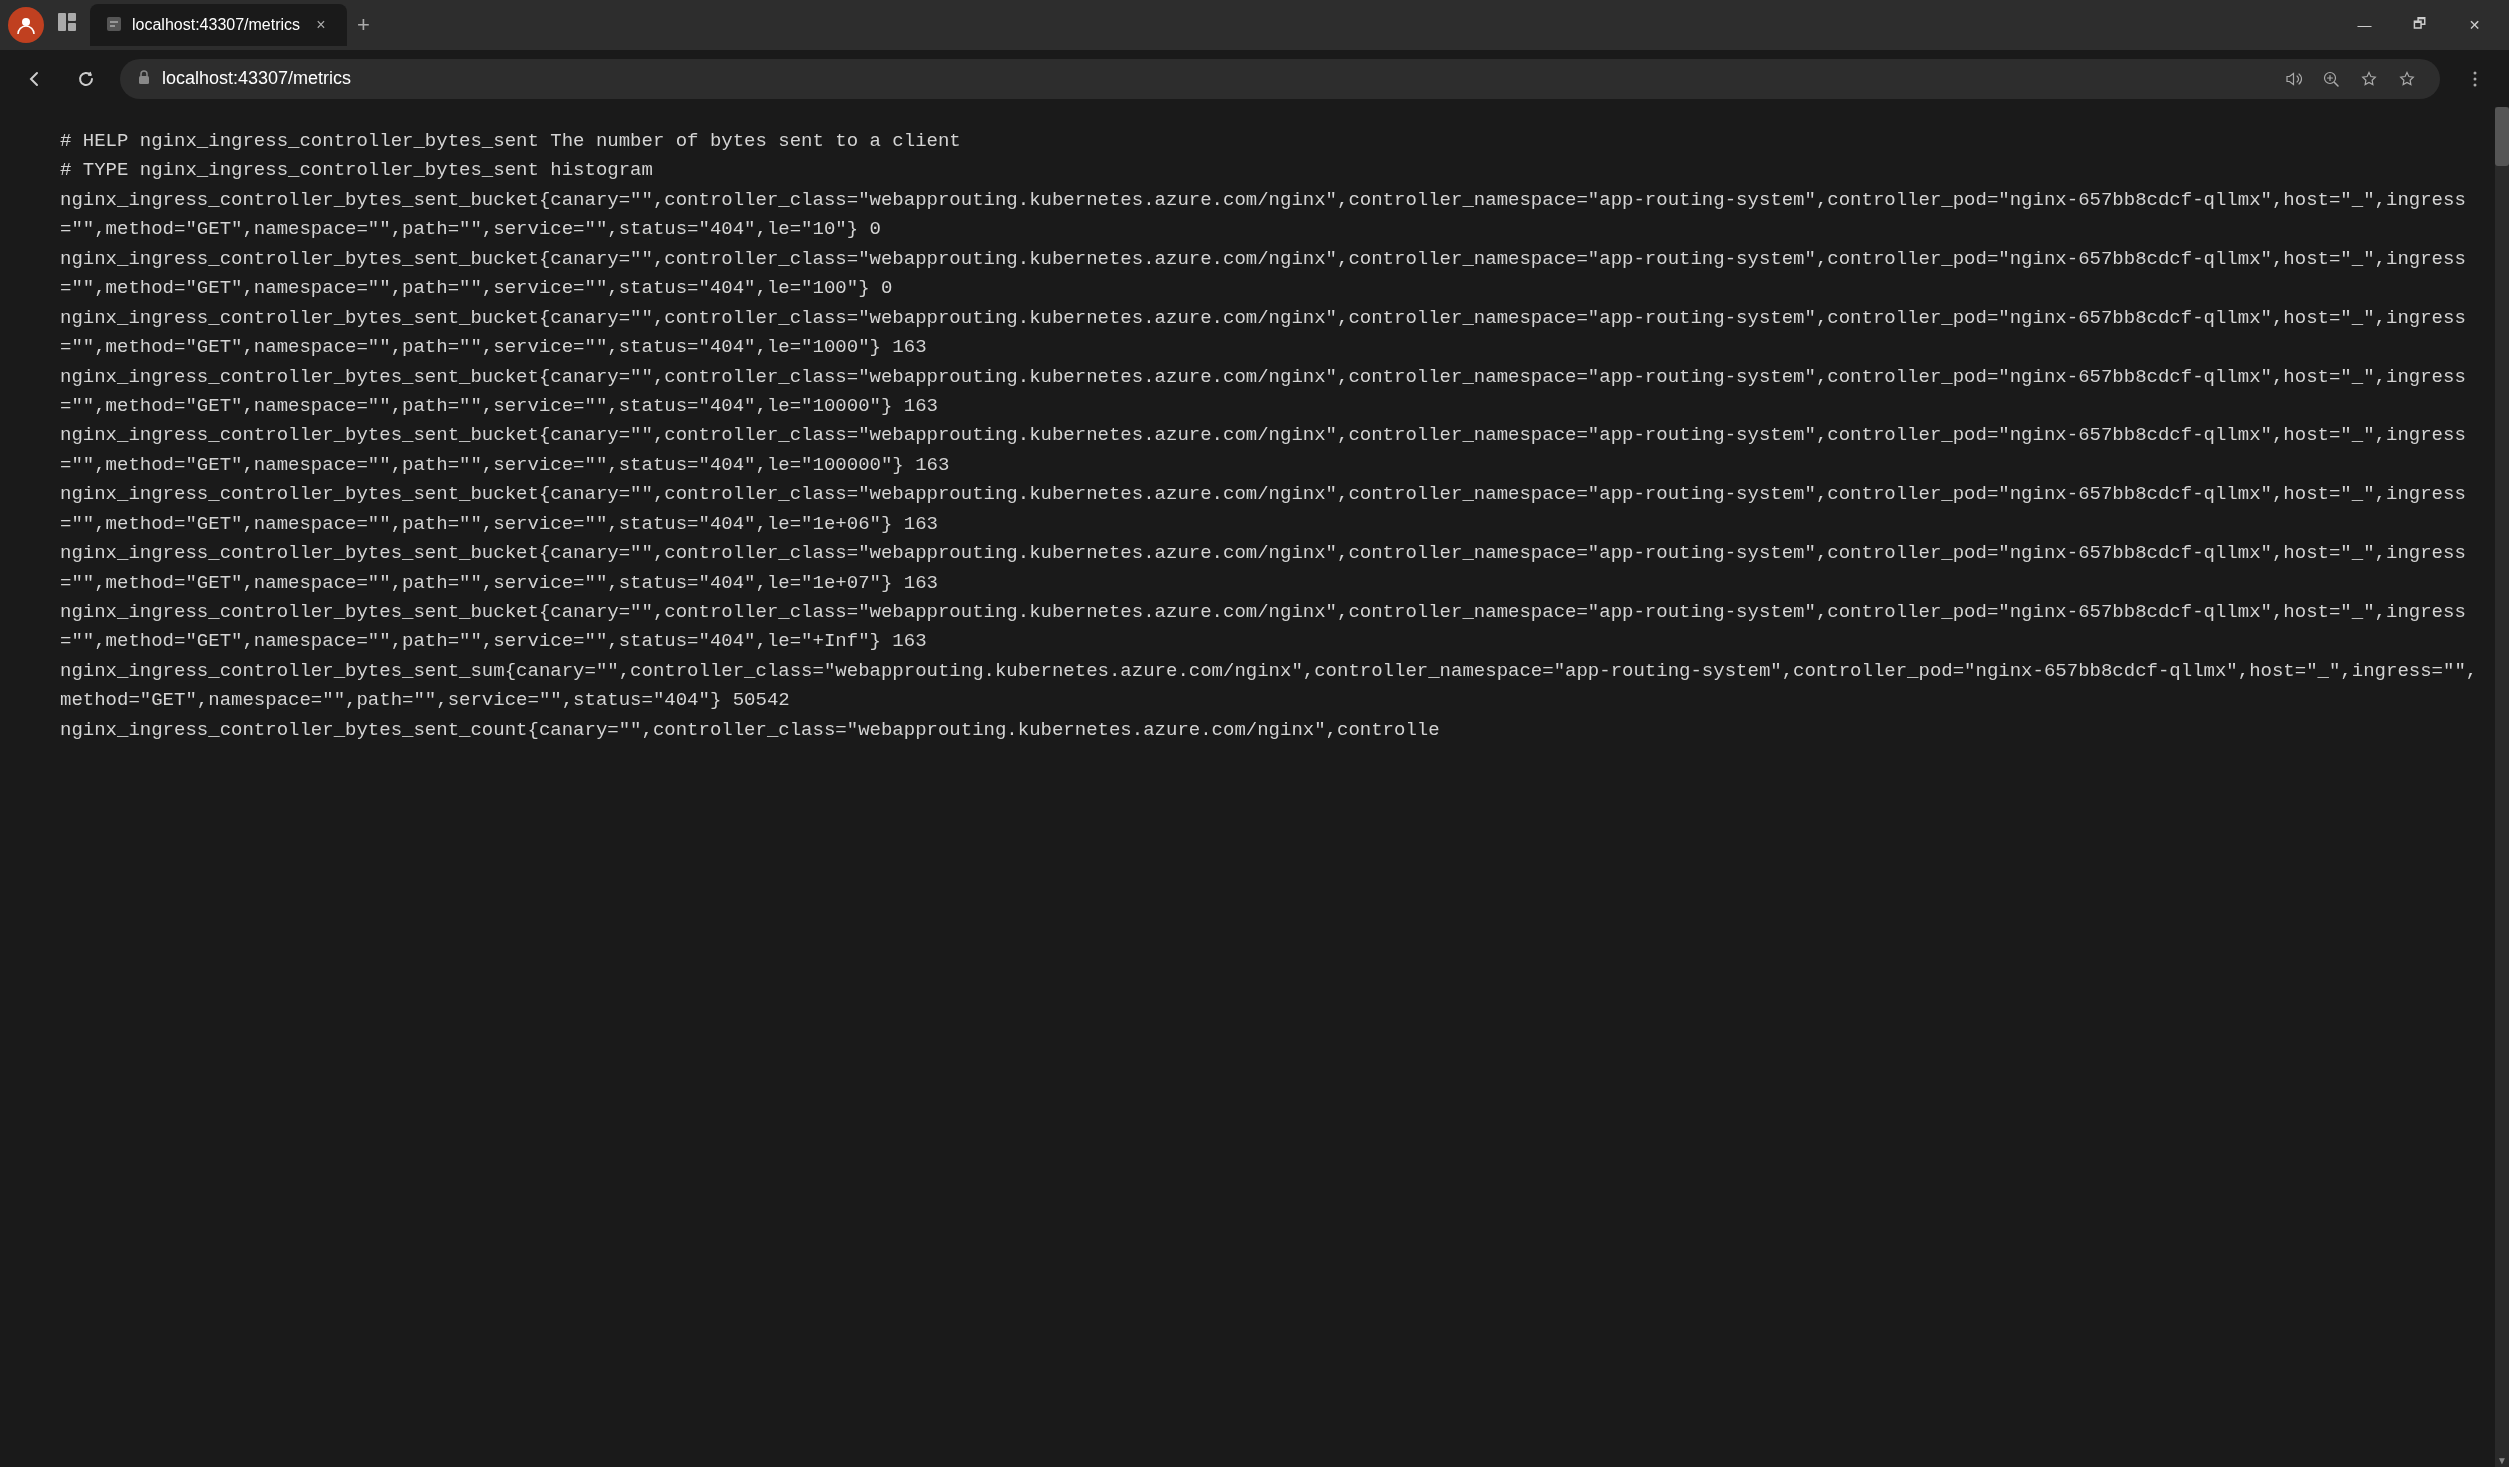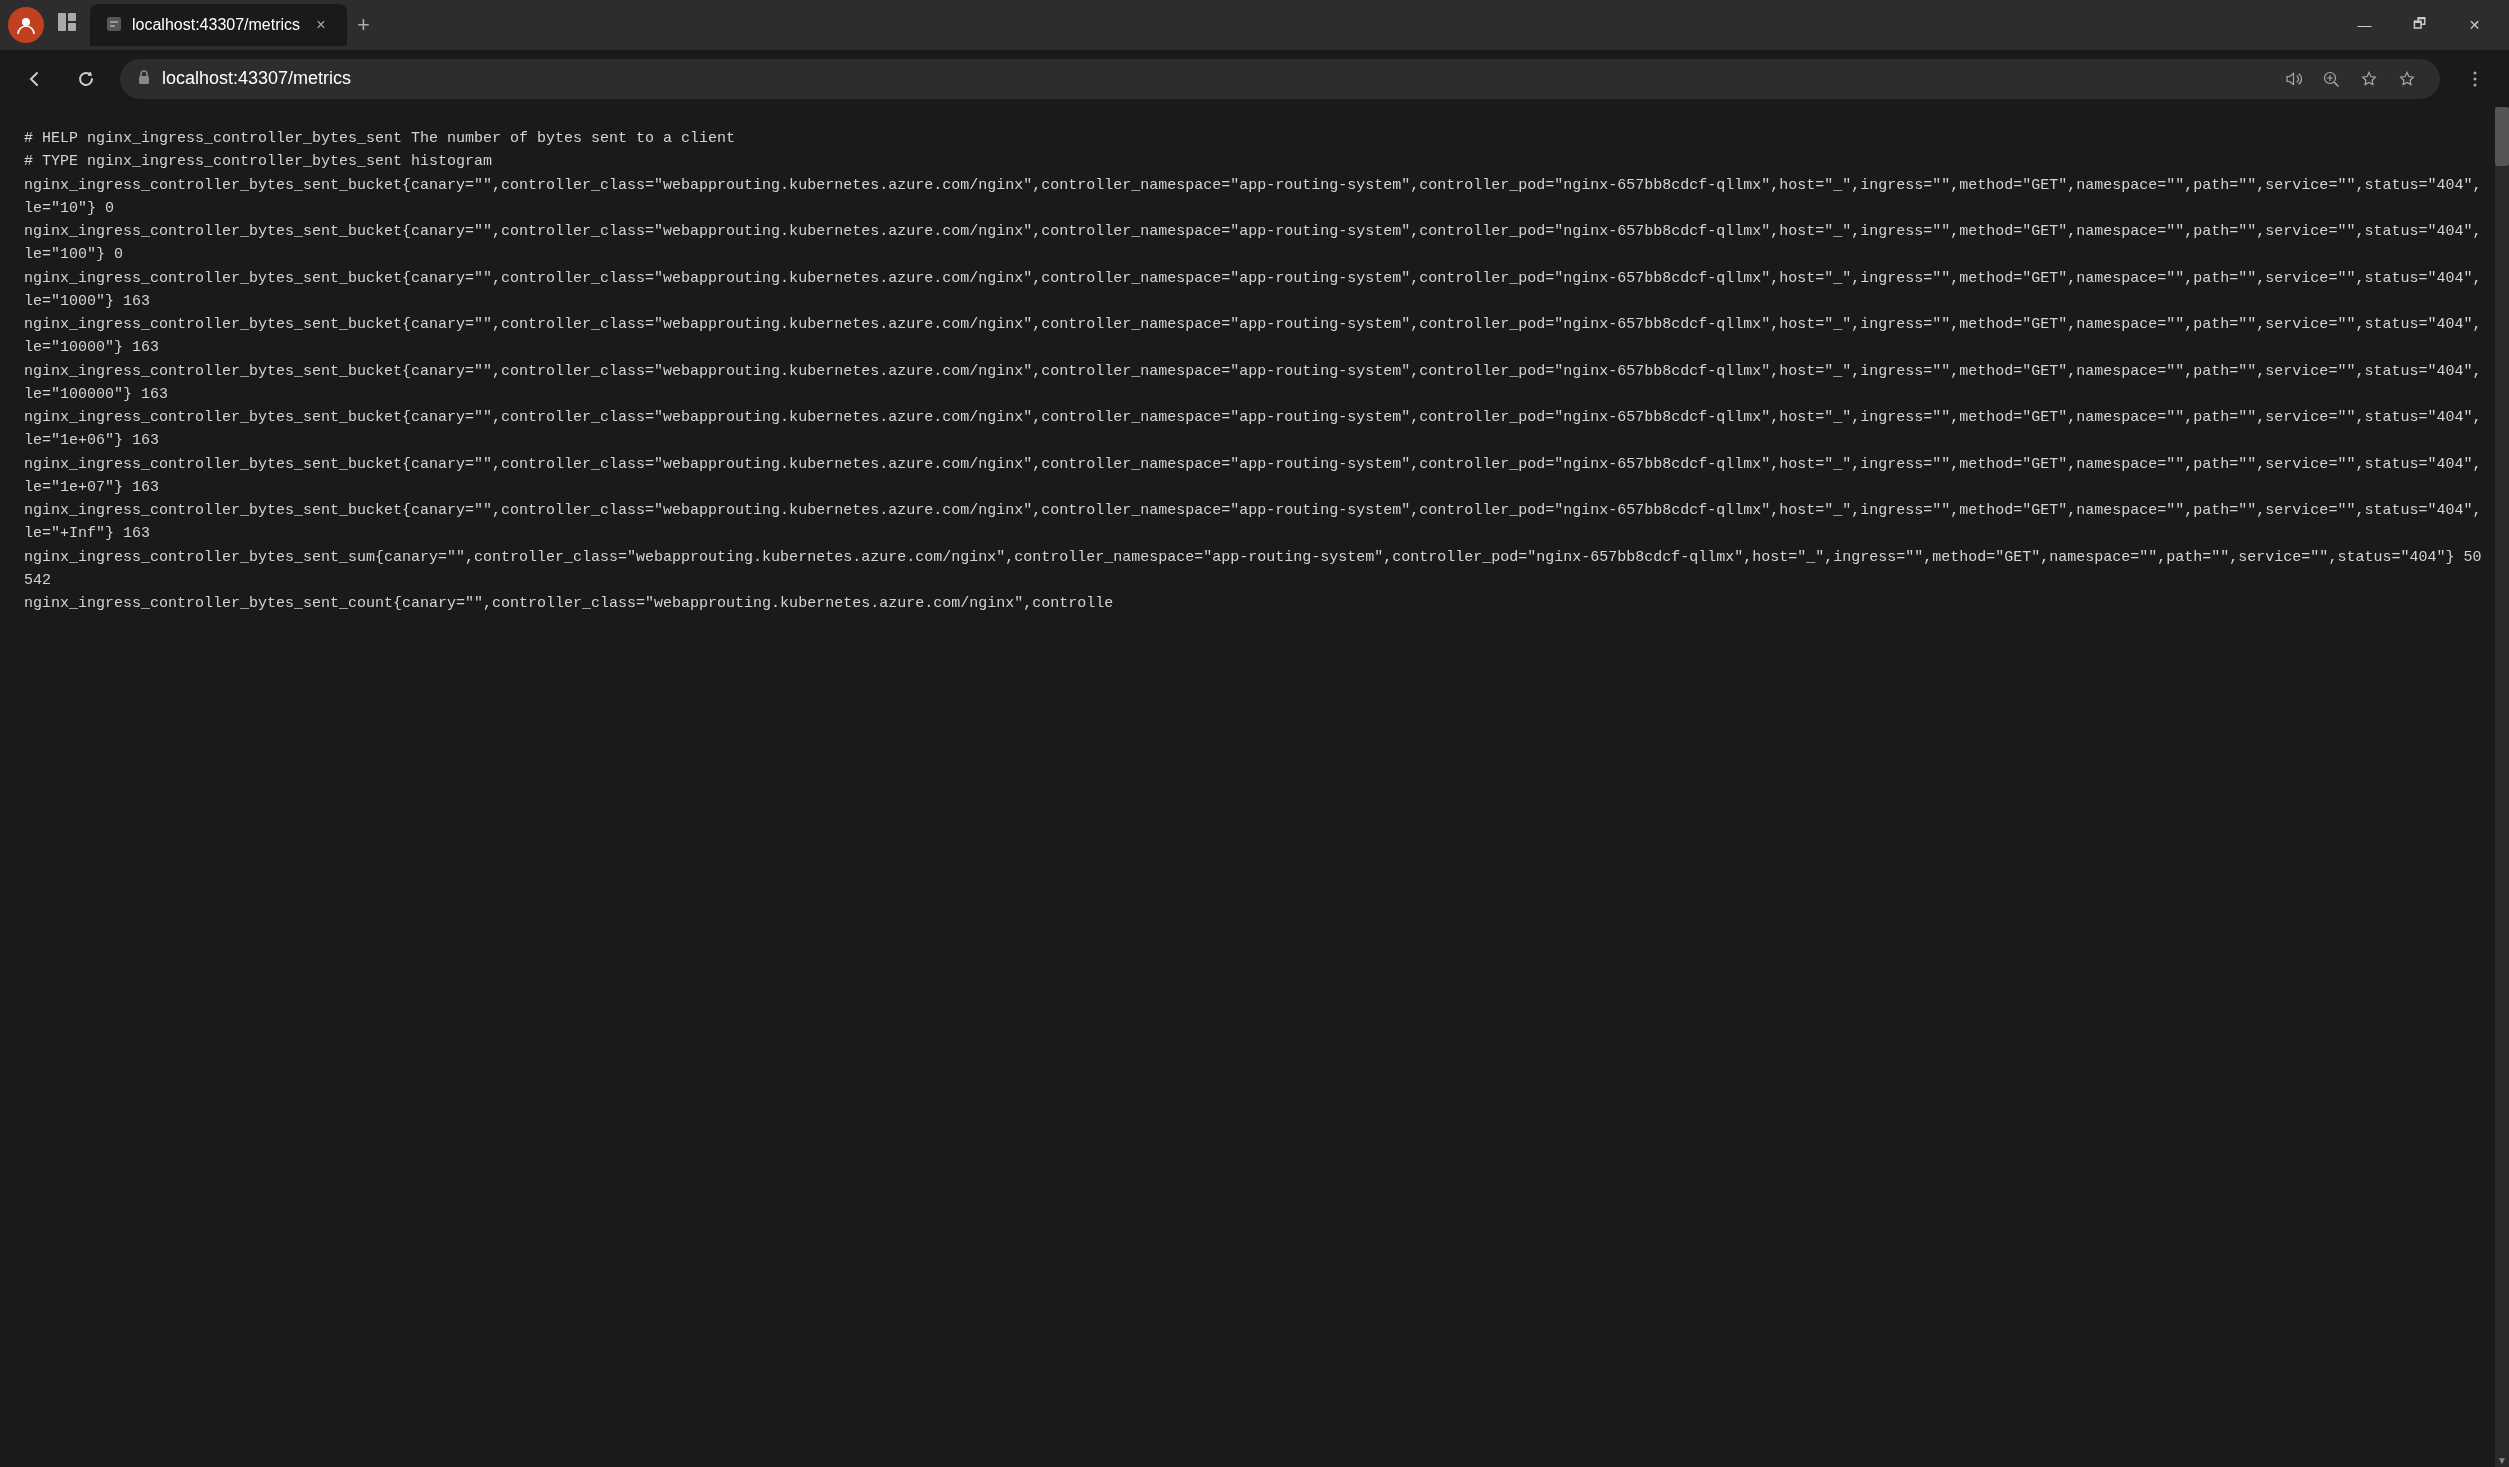--- a/index.html
+++ b/index.html
@@ -191,25 +191,26 @@
     .content {
       background: #1a1a1a;
       padding: 20px 24px;
       height: calc(1467px - 107px);
       overflow: hidden;
       position: relative;
     }
 
     .metrics-text {
       font-family: 'Courier New', Courier, monospace;
-      font-size: 15px;
+      font-size: 19px;
       color: #d4d4d4;
       line-height: 1.55;
       white-space: pre-wrap;
       word-break: break-all;
+      margin-left: 36px;
     }
 
     
     .scrollbar {
       position: absolute;
       right: 0;
       top: 107px;
       width: 14px;
       height: calc(1467px - 107px);
       background: #2a2a2a;

